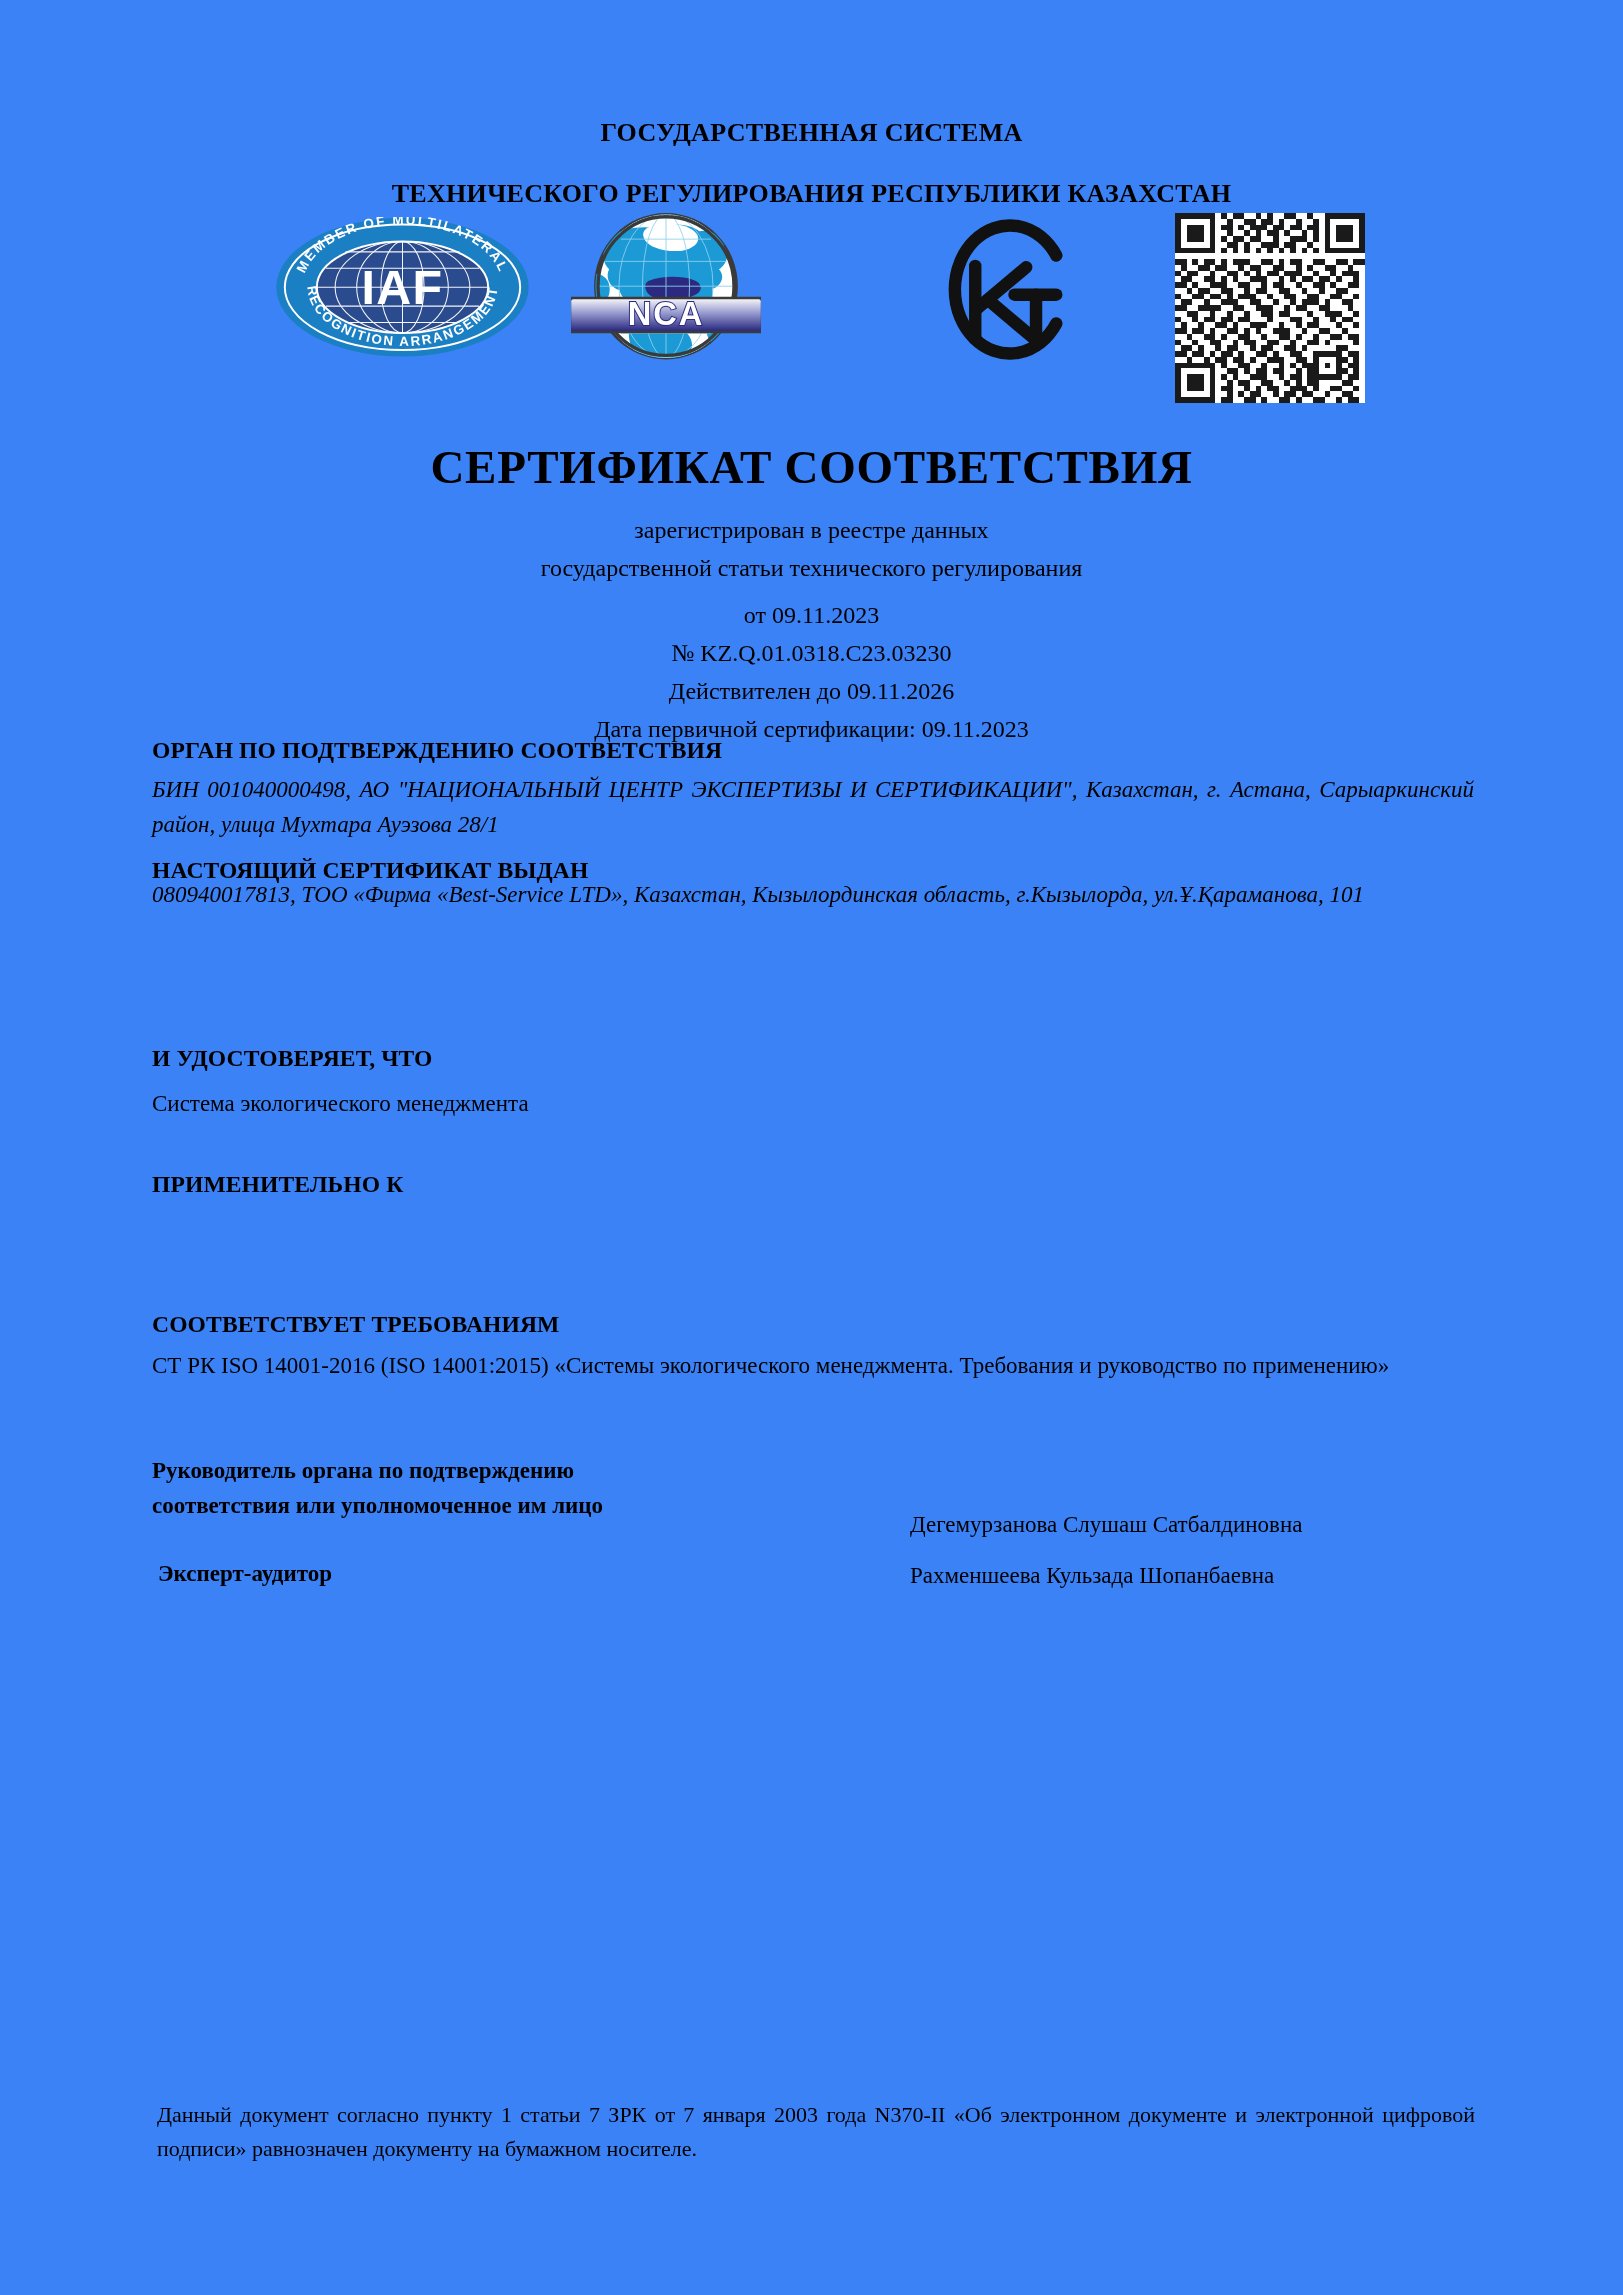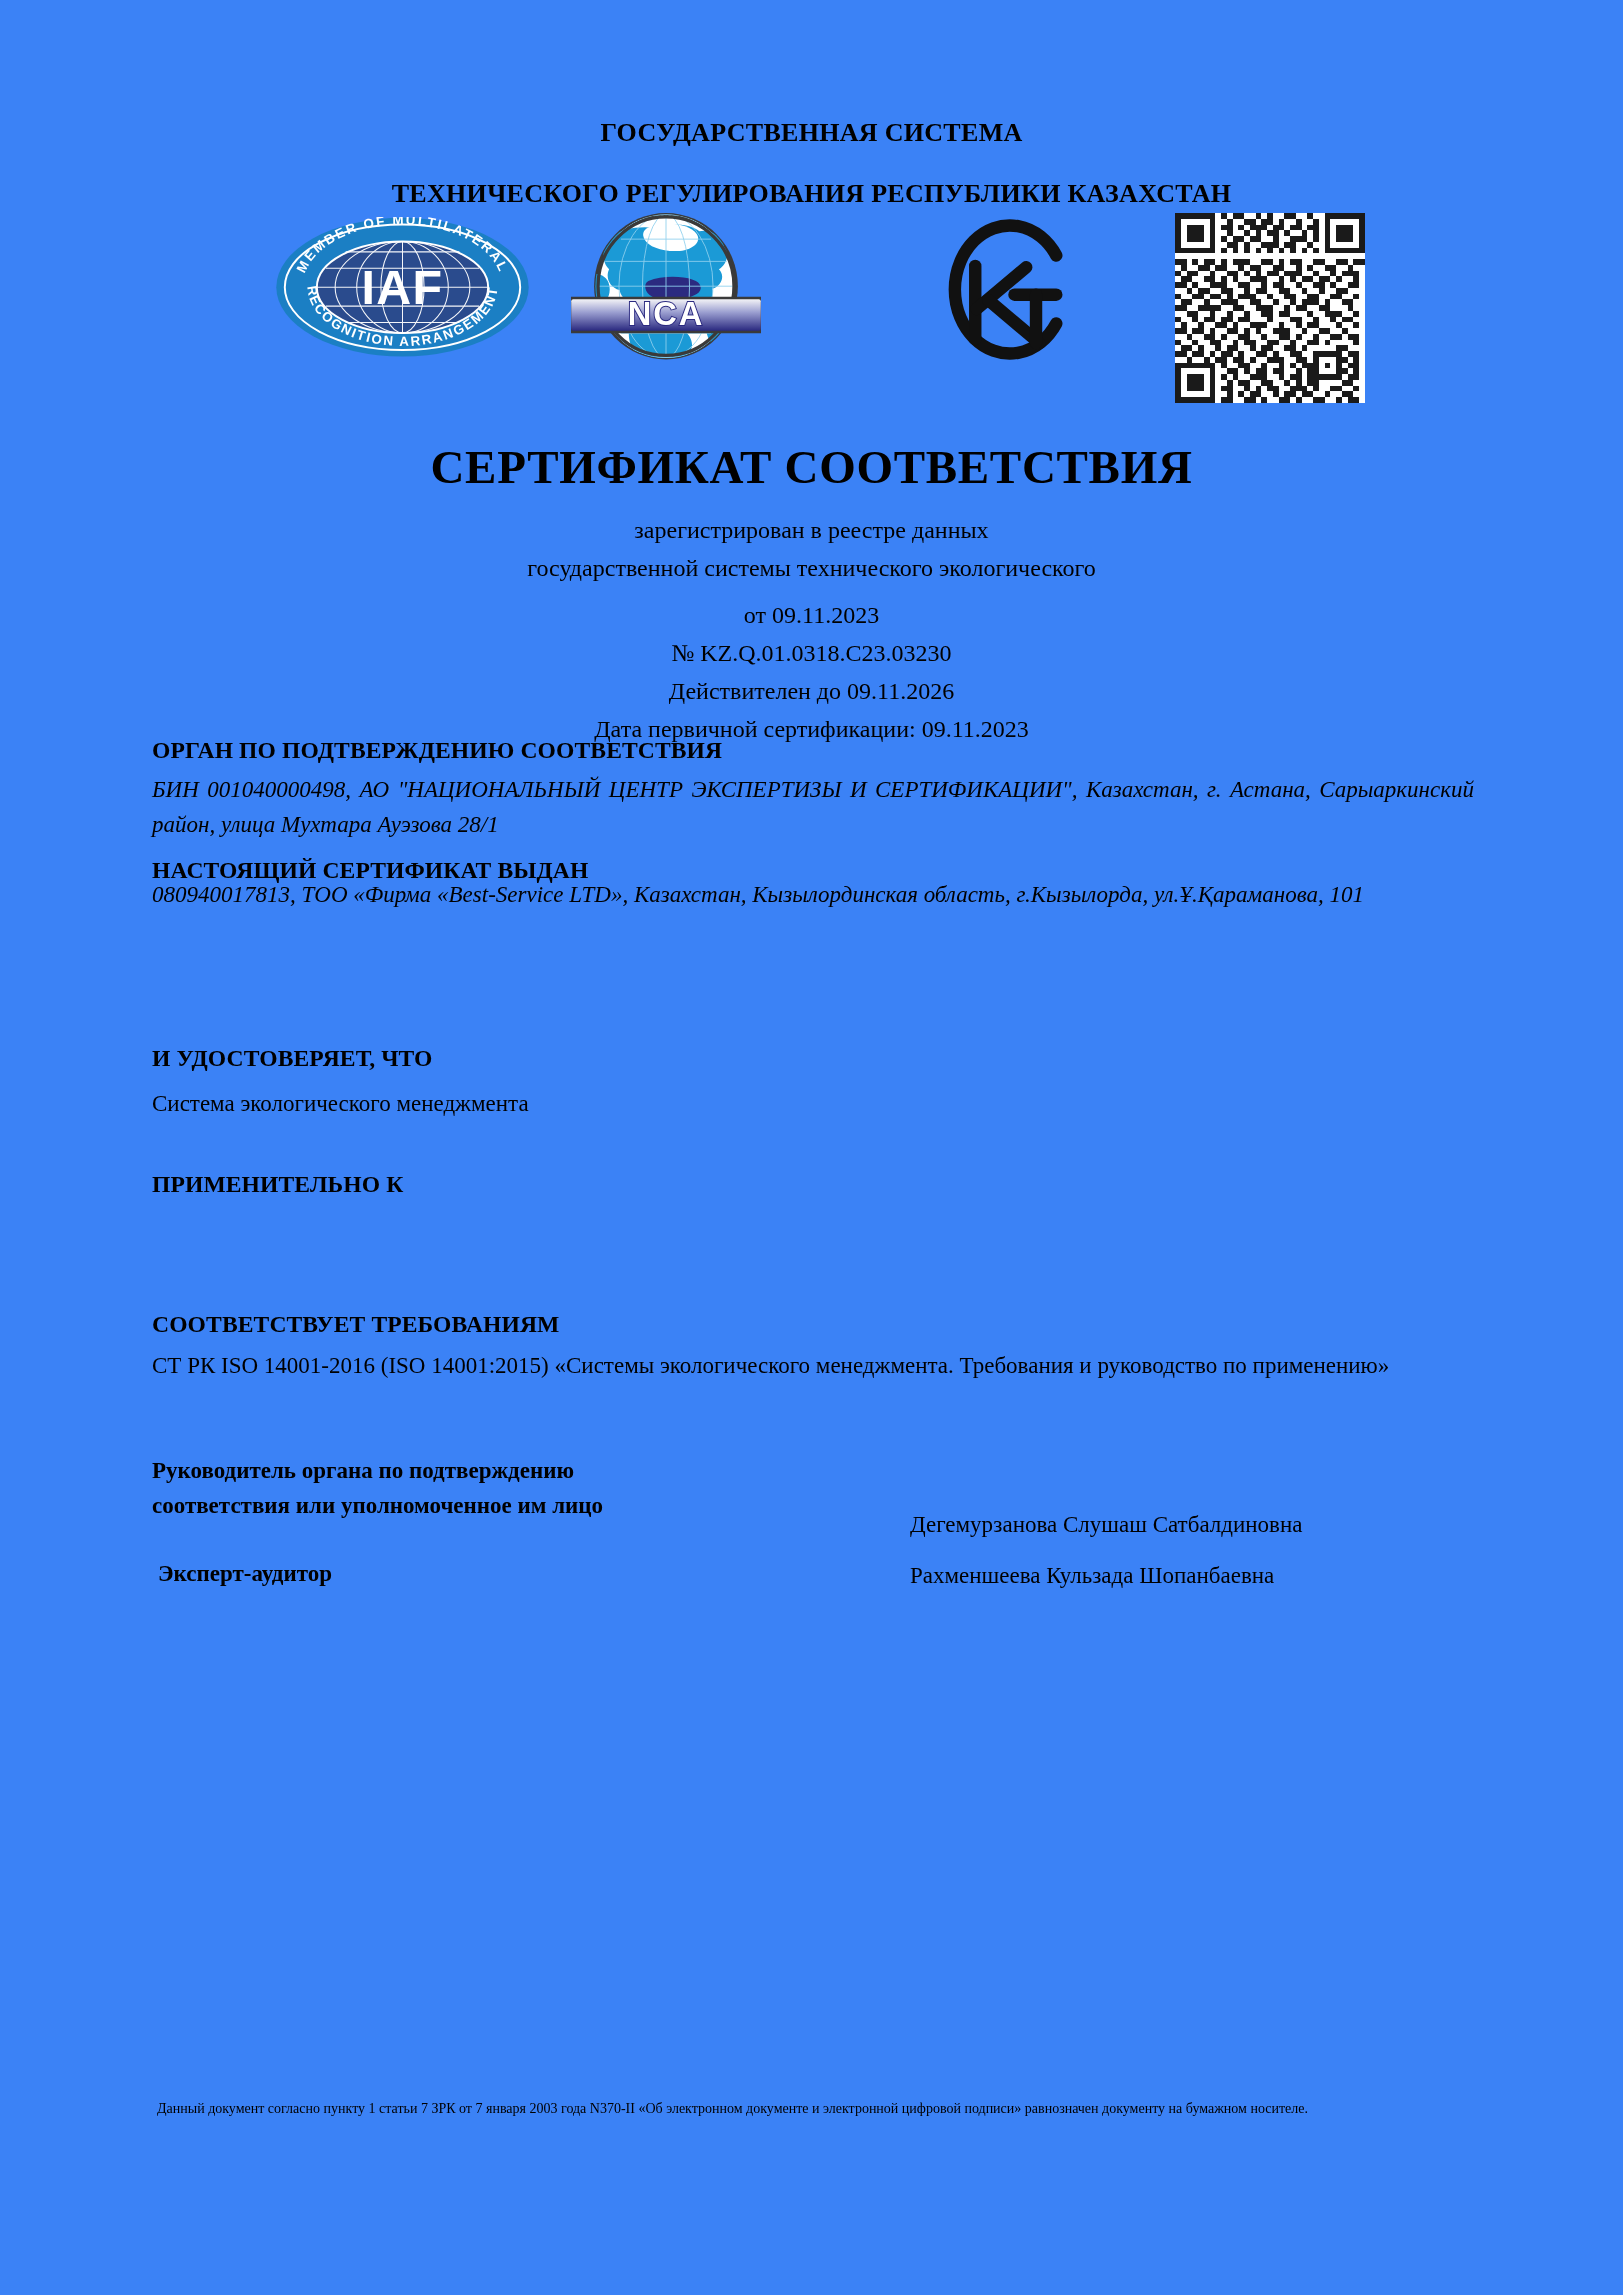--- a/index.html
+++ b/index.html
@@ -164,21 +164,21 @@
   }
   .sig-name-1 { top: 1512px; }
   .sig-name-2 { top: 1563px; }
 
   
   .footer-note {
     position: absolute;
     left: 157px;
     top: 2098px;
     width: 1318px;
-    font-size: 14px;
+    font-size: 22px;
     line-height: 1.55;
     text-align: justify;
     text-align-last: left;
   }
 </style>
 </head>
 <body>
 
 <div class="page">
 
@@ -342,21 +342,21 @@
           <path d="M8 32h2v1H8zM12 32h2v1h-2zM15 32h1v1h-1zM18 32h2v1h-2zM21 32h1v1h-1zM24 32h2v1h-2zM28 32h1v1h-1zM30 32h2v1h-2z"></path>
         </g>
       </svg>
     </div>
   </div>
 
   <div class="cert-title">СЕРТИФИКАТ СООТВЕТСТВИЯ</div>
 
   <div class="registry">
     <span class="line">зарегистрирован в реестре данных</span>
-    <span class="line">государственной системы технического экологического</span>
+    <span class="line">государственной статьи технического регулирования</span>
     <span class="line gap">от 09.11.2023</span>
     <span class="line">№ KZ.Q.01.0318.C23.03230</span>
     <span class="line">Действителен до 09.11.2026</span>
     <span class="line">Дата первичной сертификации: 09.11.2023</span>
   </div>
 
   <div class="section-head s-organ-head">ОРГАН ПО ПОДТВЕРЖДЕНИЮ СООТВЕТСТВИЯ</div>
   <div class="section-body s-organ-body justified-block">БИН 001040000498, АО "НАЦИОНАЛЬНЫЙ ЦЕНТР ЭКСПЕРТИЗЫ И СЕРТИФИКАЦИИ", Казахстан, г. Астана, Сарыаркинский район, улица Мухтара Ауэзова 28/1</div>
 
   <div class="section-head s-issued-head">НАСТОЯЩИЙ СЕРТИФИКАТ ВЫДАН</div>

